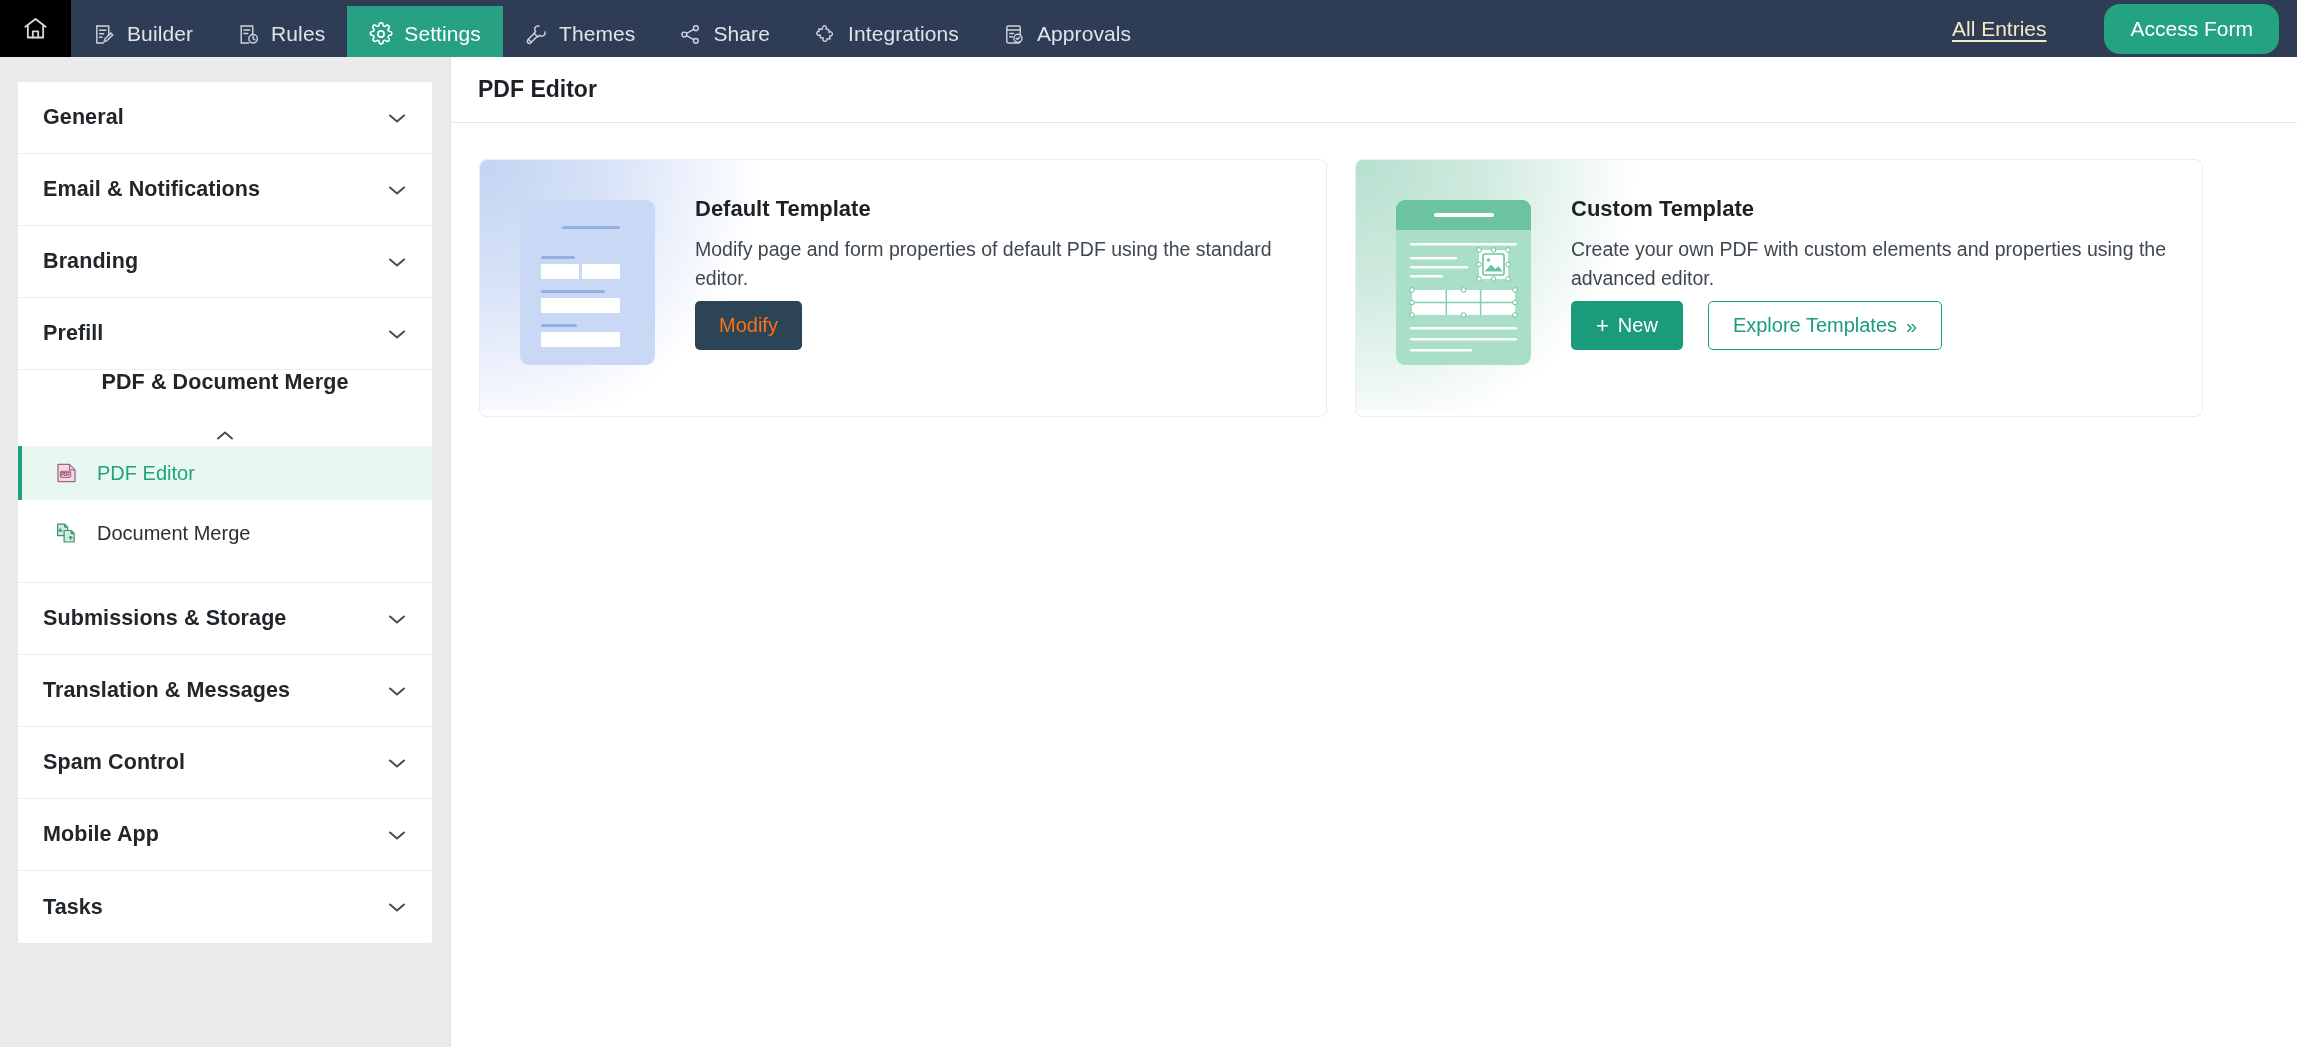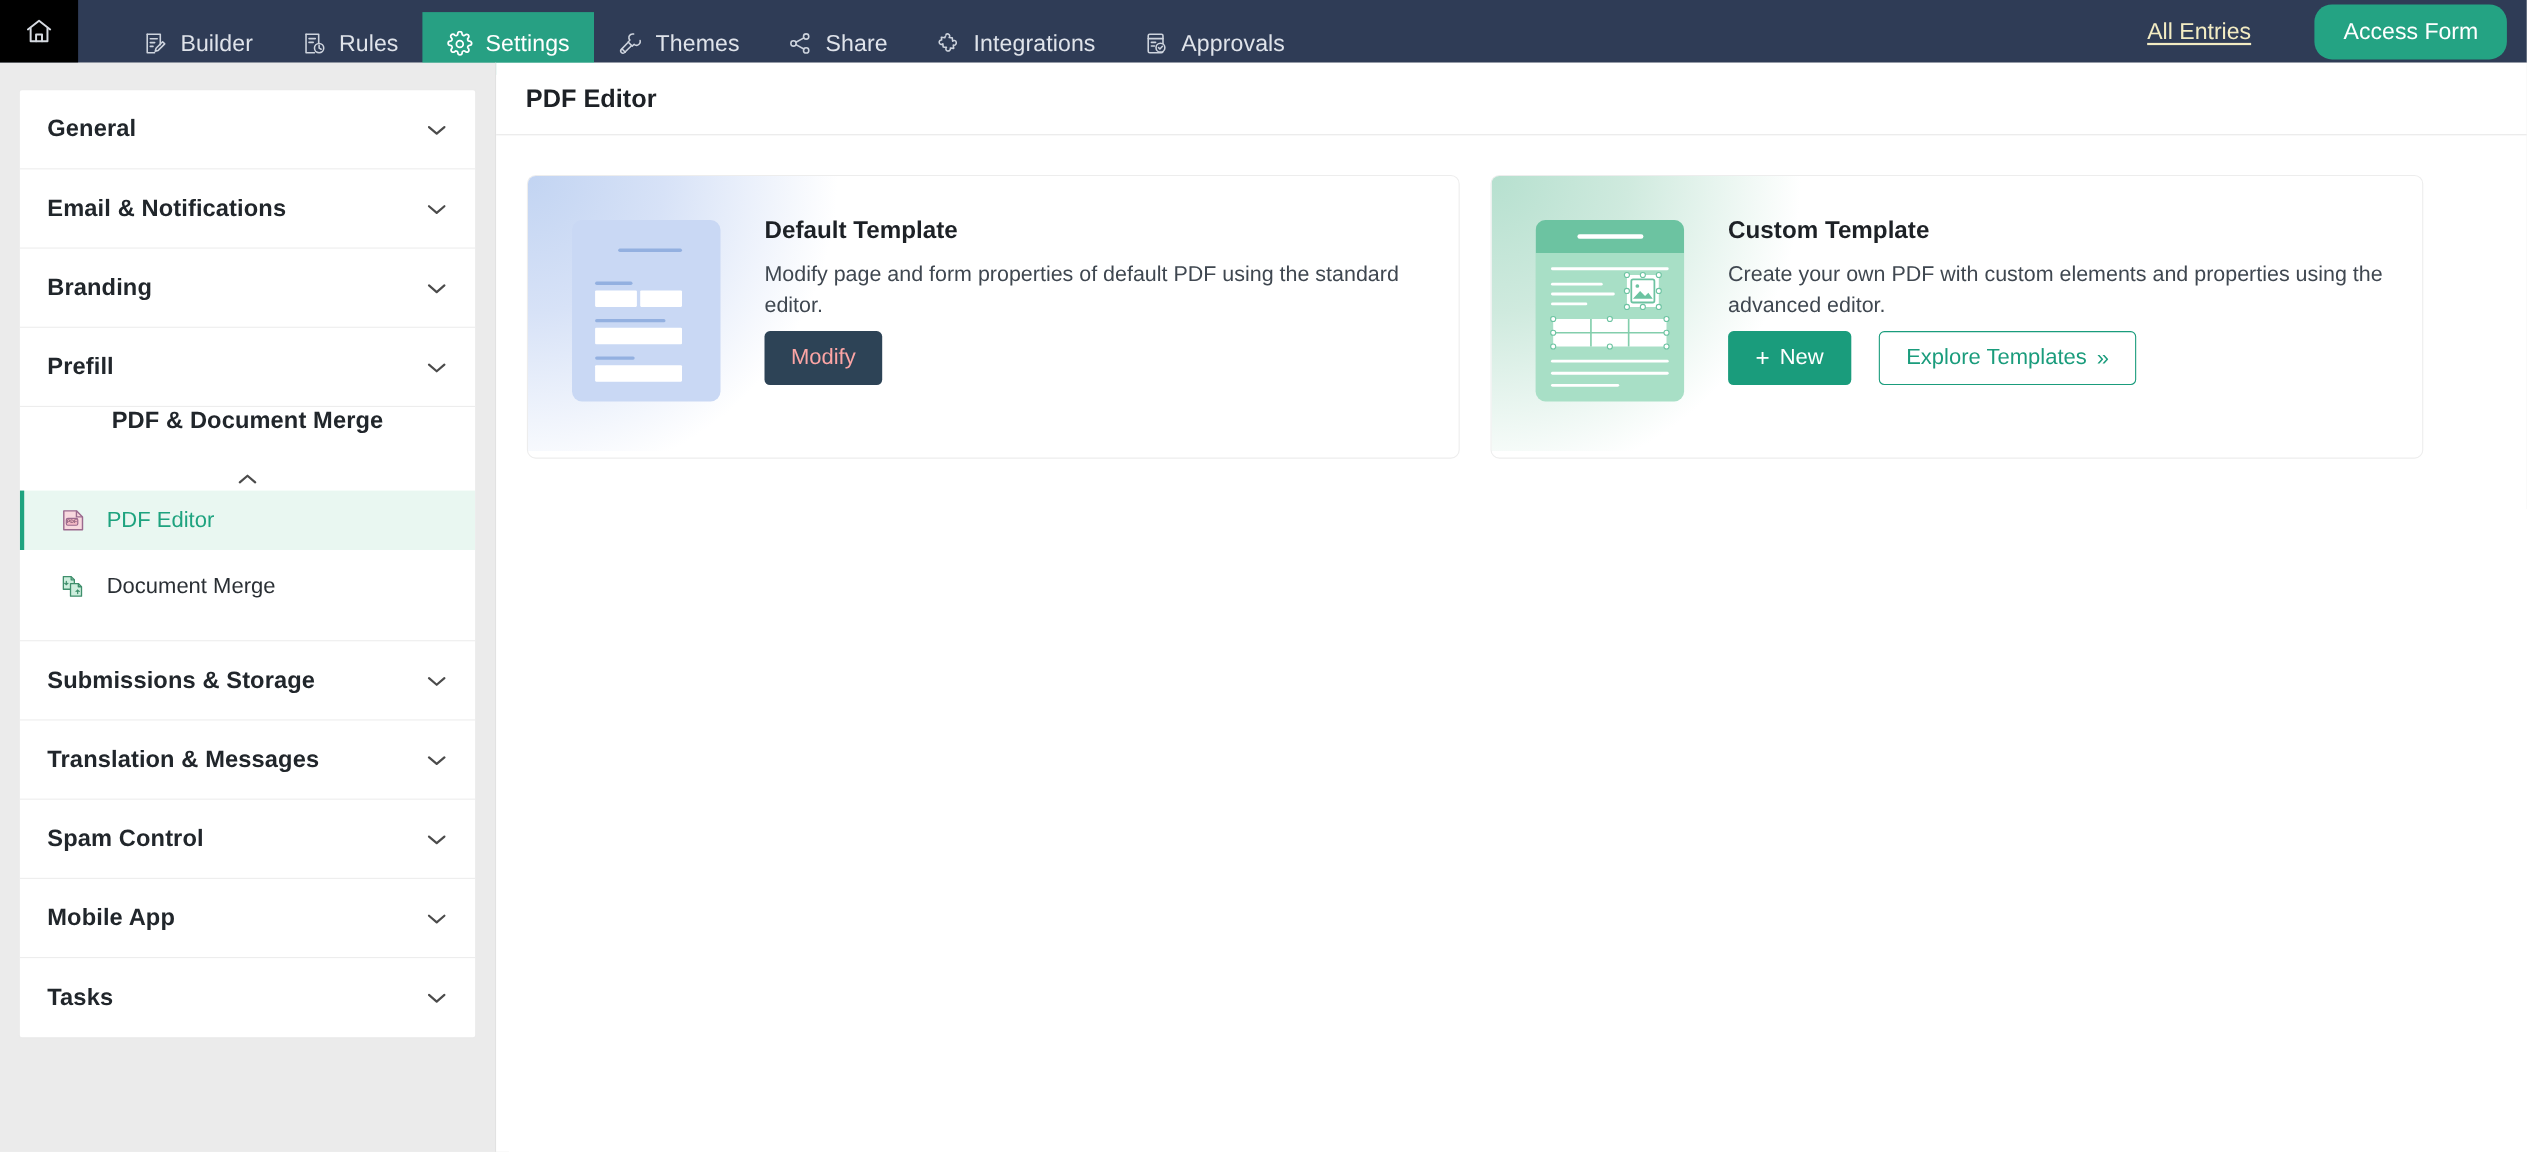--- a/index.html
+++ b/index.html
@@ -16,21 +16,21 @@
     width: 2297px; height: 57px;
     background: #2f3c56;
     display: flex; align-items: stretch;
   }
   .home-cell {
     width: 71px; height: 57px;
     background: #000000;
     display: flex; align-items: center; justify-content: center;
     cursor: pointer;
   }
-  .nav-tabs { display: flex; align-items: flex-end; height: 68px; margin-left: 37px; }
+  .nav-tabs { display: flex; align-items: center; height: 68px; }
   .nav-tab {
     display: flex; align-items: center; gap: 11px;
     padding: 0 22px; height: 57px;
     color: #dfe3ea; font-size: 21px; letter-spacing: .1px;
     cursor: pointer; white-space: nowrap;
   }
   .nav-tab.active { background: #27a083; color: #ffffff; }
   .nav-spacer { flex: 1; }
   .nav-right {
     display: flex; align-items: center; gap: 16px; height: 57px;
@@ -143,21 +143,21 @@
 
   .body { z-index: 2; padding-left: 40px; flex: 1; }
   .card-title { font-size: 22px; font-weight: bold; color: #1d2126; margin-bottom: 13px; }
   .card-desc { font-size: 19.5px; line-height: 29px; color: #3f4750; max-width: 620px; margin-bottom: 8px; }
   .btn-row { display: flex; align-items: center; gap: 25px; }
   .btn {
     font-family: "Liberation Sans", sans-serif;
     font-size: 20px; border-radius: 5px; cursor: pointer; border: none;
     white-space: nowrap;
   }
-  .btn-dark { background: #2d4356; color: #fca5a5; padding: 13px 24px; }
+  .btn-dark { background: #2d4356; color: #f97316; padding: 13px 24px; }
   .btn-green {
     background: #1a9c7c; color: #ffffff; padding: 13px 25px;
     display: inline-flex; align-items: center; gap: 9px;
   }
   .btn-outline {
     background: #ffffff; color: #1a9c7c;
     border: 1px solid #1a9c7c; padding: 12px 24px;
     display: inline-flex; align-items: center; gap: 9px;
   }
   .plus { font-size: 22px; line-height: 1; }

